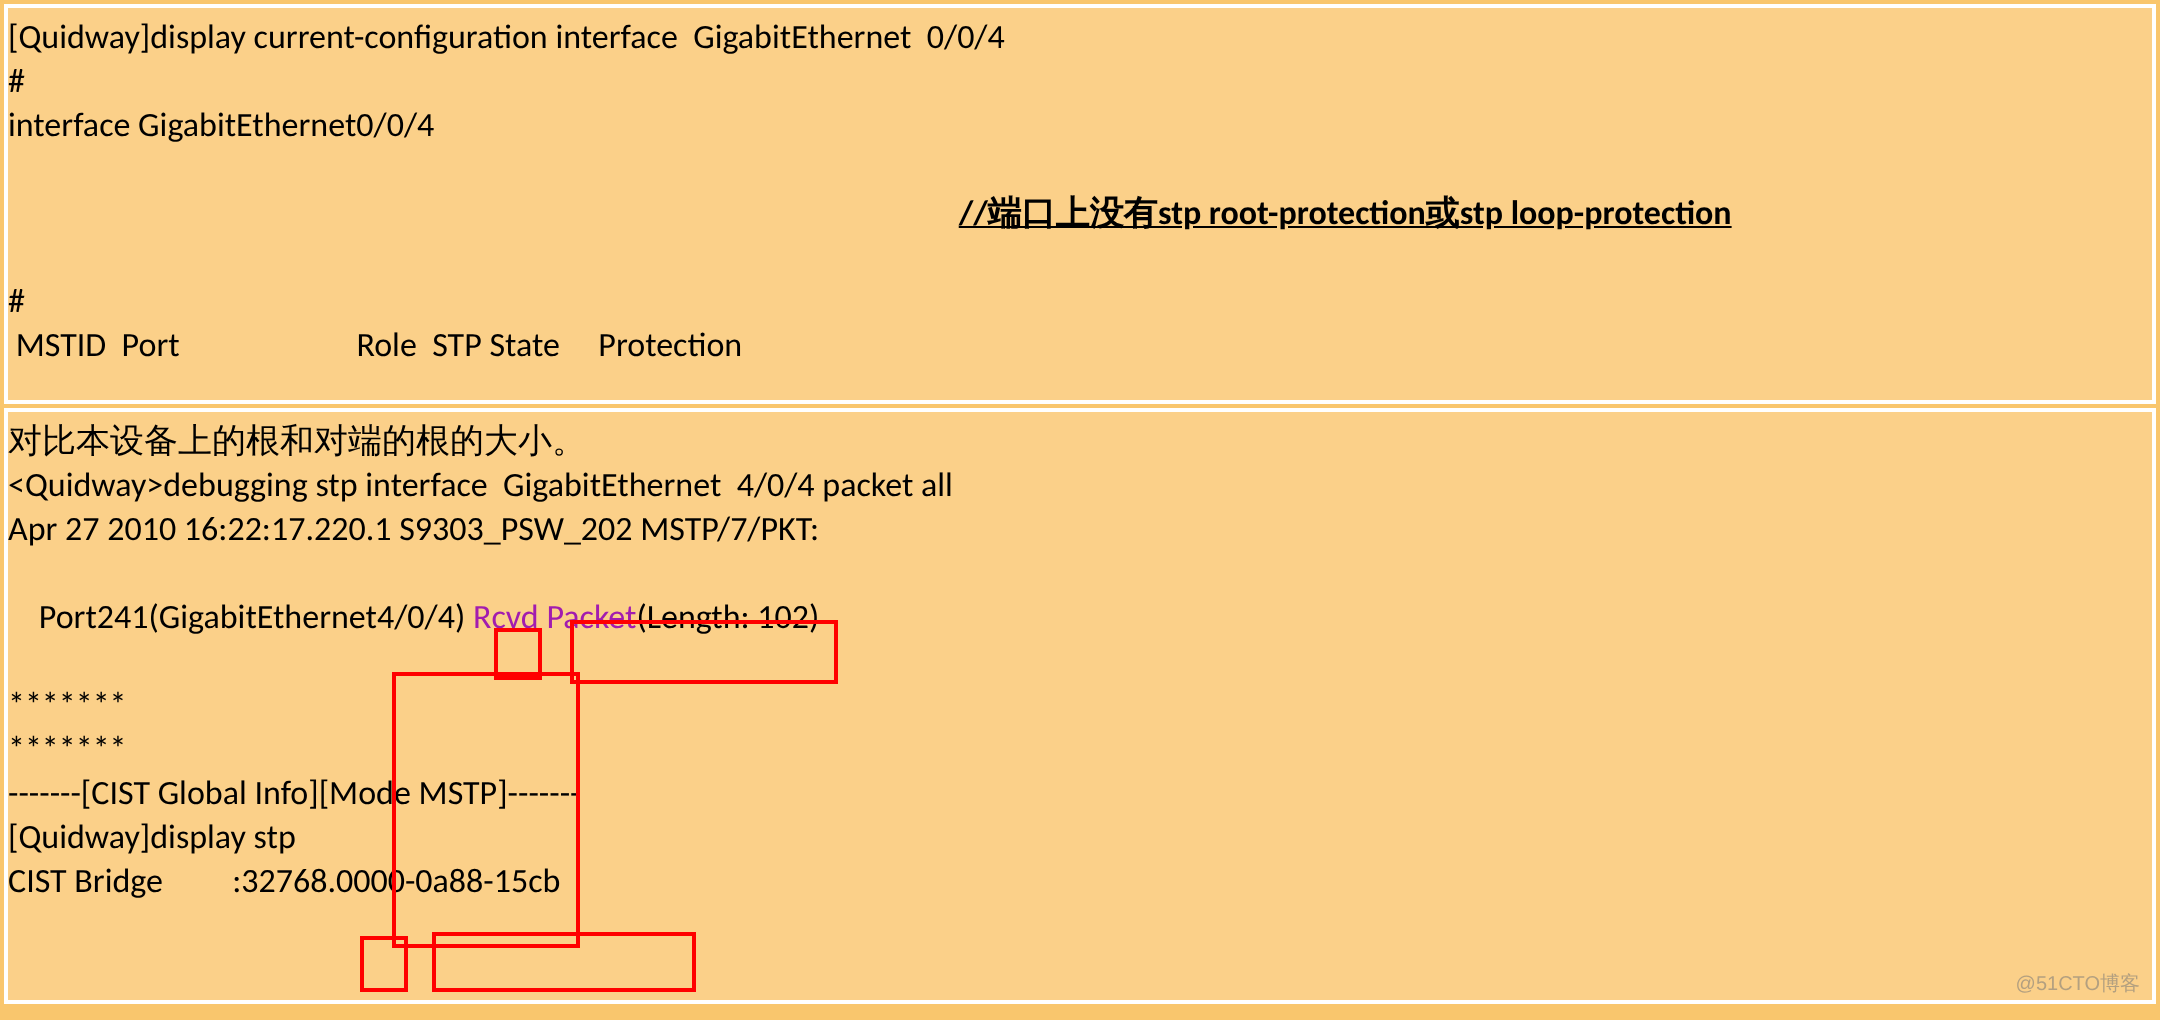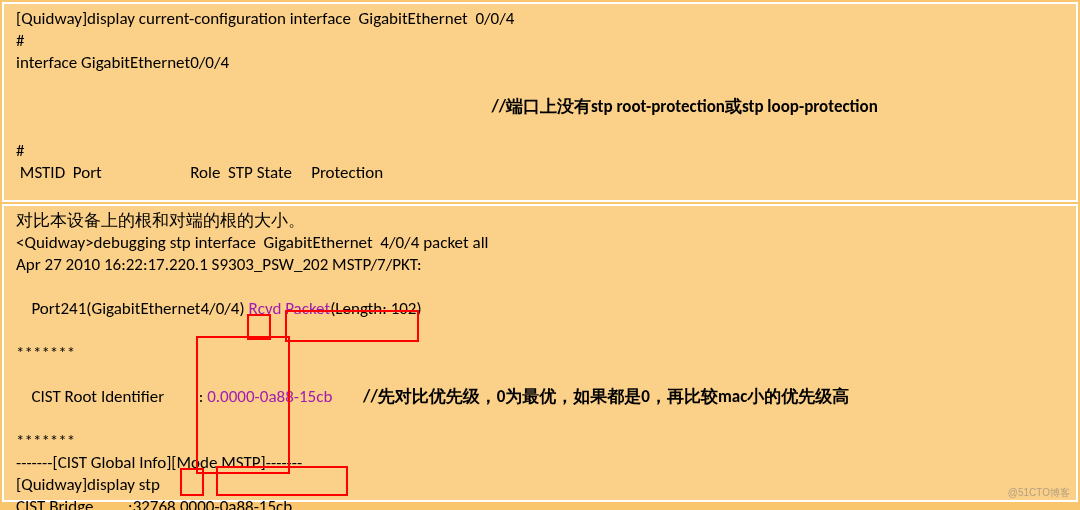--- a/index.html
+++ b/index.html
@@ -11,31 +11,31 @@
     font-family: "Calibri", "Arial", "Microsoft YaHei", sans-serif;
     font-size: 17px;
     line-height: 22px;
     color: #000;
     overflow: hidden;
     position: relative;
   }
   .panel {
     background: #fbd089;
     border: 2px solid #fff;
-    padding: 4px 12px;
+    padding: 4px 0;
     margin: 2px;
     position: relative;
   }
   #top-panel { height: 188px; }
   #bottom-panel { height: 286px; }
   .line { white-space: pre; }
   .bold { font-weight: 700; }
   .blue { color: #a21caf; }
   .red  { color: #e23a2b; }
-  .comment { font-weight: 700; }
+  .comment { font-weight: 700; text-decoration: underline; }
   .redbox {
     position: absolute;
     border: 2px solid #ff0000;
     pointer-events: none;
   }
   .watermark {
     position: absolute;
     right: 10px;
     bottom: 6px;
     color: rgba(120,120,120,0.55);
@@ -61,23 +61,20 @@
 </div>
 
 <div class="panel" id="bottom-panel">
   <div class="line">对比本设备上的根和对端的根的大小。</div>
   <div class="line">&lt;Quidway&gt;debugging stp interface  GigabitEthernet  4/0/4 packet all</div>
   <div class="line">Apr 27 2010 16:22:17.220.1 S9303_PSW_202 MSTP/7/PKT:</div>
   <div class="line">
     <span>Port241(GigabitEthernet4/0/4) </span><span class="blue">Rcvd Packet</span><span>(Length: 102)</span>
   </div>
   <div class="line">*******</div>
-  <div class="line">
-    <span>CIST Root Identifier         : </span><span class="blue">0.0000-0a88-15cb</span><span>        </span><span class="comment">//先对比优先级，0为最优，如果都是0，再比较mac小的优先级高</span>
-  </div>
   <div class="line">*******</div>
   <div class="line">-------[CIST Global Info][Mode MSTP]-------</div>
   <div class="line">[Quidway]display stp</div>
   <div class="line">CIST Bridge         :32768.0000-0a88-15cb</div>
 
   <div class="redbox" style="left:243px; top:108px; width:20px;  height:22px;"></div>
   <div class="redbox" style="left:281px; top:104px; width:130px; height:28px;"></div>
   <div class="redbox" style="left:192px; top:130px; width:90px;  height:134px;"></div>
   <div class="redbox" style="left:176px; top:262px; width:20px;  height:24px;"></div>
   <div class="redbox" style="left:212px; top:260px; width:128px; height:26px;"></div>

